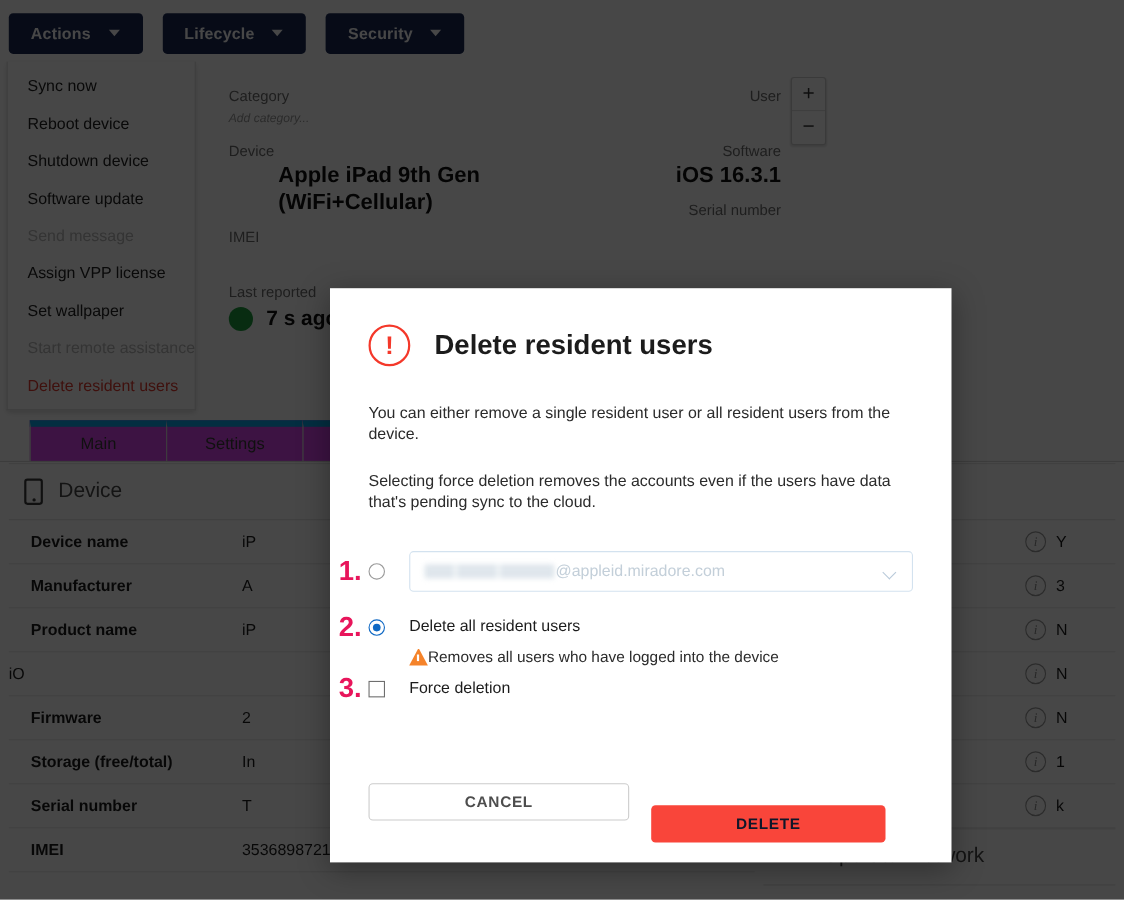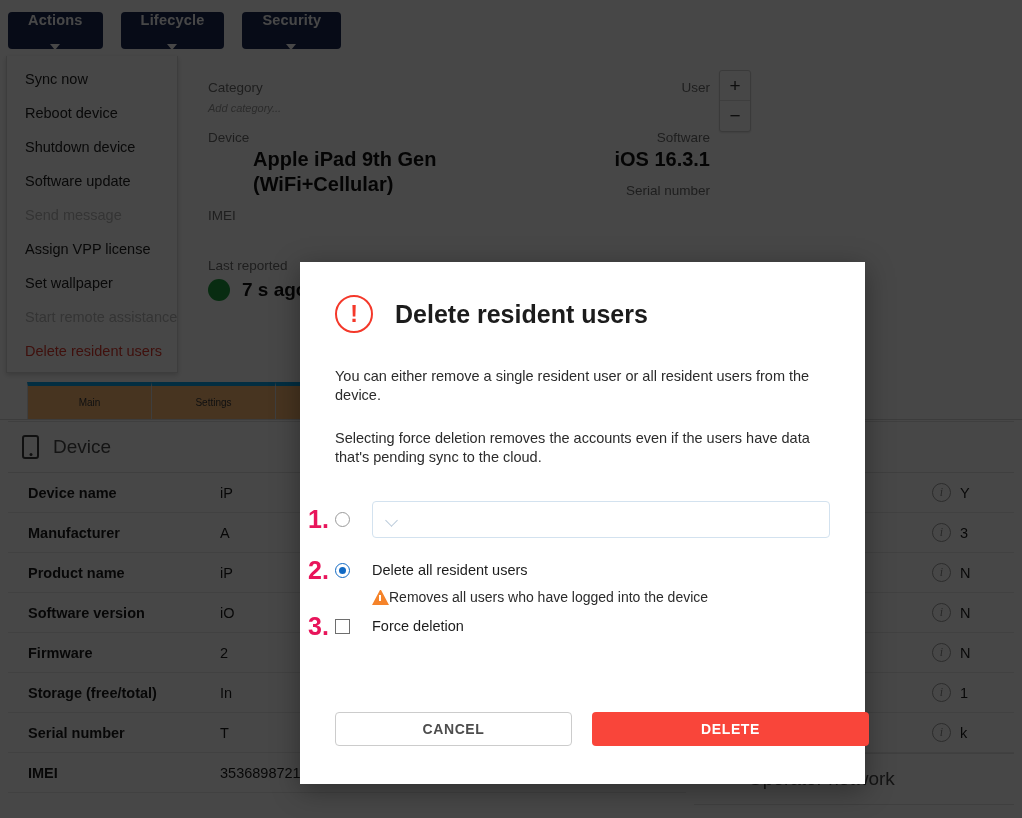--- a/index.html
+++ b/index.html
@@ -23,21 +23,20 @@
     color: #ffffff;
     border: none;
     border-radius: 4px;
     height: 37px;
     padding: 0 20px;
     font-size: 14.5px;
     font-weight: bold;
     display: flex; align-items: center; gap: 16px;
     cursor: pointer;
     letter-spacing: .2px;
-    flex-direction: column;
   }
   .caret { display:inline-block; width: 11px; height: 7px; position: relative; }
   .caret::before{
     content:""; position:absolute; left:0; top:0;
     border-left:5.5px solid transparent; border-right:5.5px solid transparent;
     border-top:6px solid #ffffff;
   }
 
   
   .menu {
@@ -99,24 +98,24 @@
   
   .tabs {
     position: absolute; top: 382px; left: 0; width: 1022px; height: 38px;
     border-bottom: 1px solid #d7d7d7;
     display: flex; align-items: stretch;
   }
   .tab-spacer { width: 27px; }
   .tab {
     width: 124px;
     display: flex; align-items: center; justify-content: center;
-    font-size: 10px; color: #3b3b3b;
-    background: #fdba74;
+    font-size: 15px; color: #3b3b3b;
+    background: #d946ef;
     border-left: 1px solid #dddddd;
-    border-top: 4px solid #0ea5e9;
+    border-top: 6px solid #0ea5e9;
     cursor: pointer;
   }
   .tab:last-of-type { border-right: 1px solid #dddddd; }
 
   
   .panes { position: absolute; top: 421px; left: 0; width: 1022px; }
   .pane { position: absolute; top: 0; }
   .pane.left { left: 8px; width: 678px; }
   .pane.right { left: 694px; width: 320px; }
 
@@ -277,21 +276,21 @@
     border-radius: 4px;
     font-size: 14px; font-weight: bold; letter-spacing: .6px;
     display: flex; align-items: center; justify-content: center;
     cursor: pointer;
   }
   .btn-cancel {
     width: 237px; background: #ffffff; color: #4d4d4d;
     border: 1px solid #cccccc;
   }
   .btn-delete {
-    width: 277px; background: #f9453a; color: #ffffff; border: none;
+    width: 213px; background: #f9453a; color: #0f172a; border: none; margin-top: 20px;
   }
 </style>
 </head>
 <body>
 
 <div id="root">
 
   <div class="bg-layer">
 
     <div class="toolbar">
@@ -377,21 +376,20 @@
         </div>
         <div class="row">
           <span class="k">Manufacturer</span>
           <span class="v">A</span>
         </div>
         <div class="row">
           <span class="k">Product name</span>
           <span class="v">iP</span>
         </div>
         <div class="row">
-          <span class="k">Software version</span>
           <span class="v">iO</span>
         </div>
         <div class="row">
           <span class="k">Firmware</span>
           <span class="v">2</span>
         </div>
         <div class="row">
           <span class="k">Storage (free/total)</span>
           <span class="v">In</span>
         </div>
@@ -478,20 +476,24 @@
     <div class="modal-body">
       <p class="modal-p">You can either remove a single resident user or all resident users from the device.</p>
       <p class="modal-p">Selecting force deletion removes the accounts even if the users have data that's pending sync to the cloud.</p>
 
       <div class="options">
 
         <div class="opt-line" style="margin-bottom:24px;">
           <span class="step-num">1.</span>
           <span class="radio"></span>
           <span class="select">
+            <span class="select-val">
+              <span class="redact"></span>
+              <span>@appleid.miradore.com</span>
+            </span>
             <span class="sel-caret"></span>
           </span>
         </div>
 
         <div class="opt-line">
           <span class="step-num">2.</span>
           <span class="radio checked"></span>
           <span class="opt-label">Delete all resident users</span>
         </div>
 

